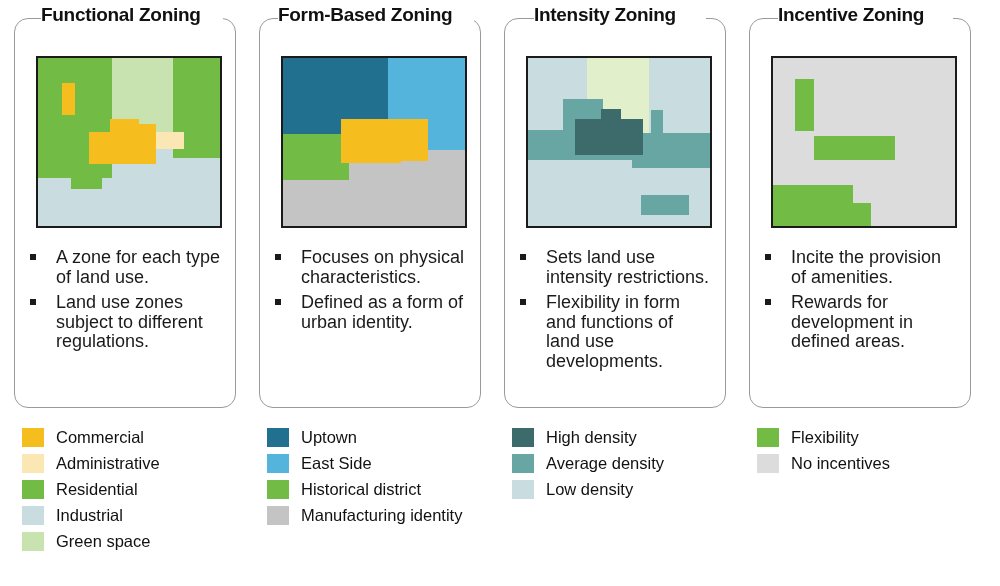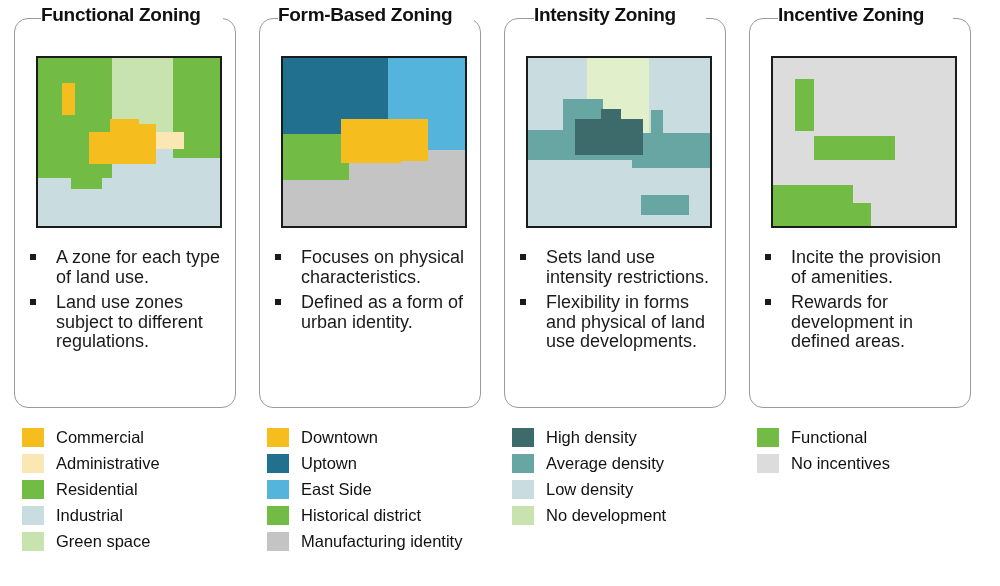--- a/index.html
+++ b/index.html
@@ -124,24 +124,20 @@
         <div class="shape" style="left: 0px; top: 122px; width: 182px; height: 50px; background: rgb(196, 196, 196);"></div>
         <div class="shape" style="left: 58px; top: 61px; width: 87px; height: 42px; background: rgb(245, 190, 30);"></div>
         <div class="shape" style="left: 58px; top: 61px; width: 60px; height: 44px; background: rgb(245, 190, 30);"></div>
       </div>
     <div class="bullets">
         <div class="bullet"><span class="sq"></span><span>Focuses on physical characteristics.</span></div>
         <div class="bullet"><span class="sq"></span><span>Defined as a form of urban identity.</span></div>
       </div>
     <div class="legend">
         <div class="legend-row">
-          <span class="legend-sw" style="background: rgb(245, 190, 30);"></span>
-          <span class="legend-lb">Downtown</span>
-        </div>
-        <div class="legend-row">
           <span class="legend-sw" style="background: rgb(33, 112, 143);"></span>
           <span class="legend-lb">Uptown</span>
         </div>
         <div class="legend-row">
           <span class="legend-sw" style="background: rgb(85, 180, 219);"></span>
           <span class="legend-lb">East Side</span>
         </div>
         <div class="legend-row">
           <span class="legend-sw" style="background: rgb(114, 187, 68);"></span>
           <span class="legend-lb">Historical district</span>
@@ -162,38 +158,34 @@
         <div class="shape" style="left: 0px; top: 72px; width: 112px; height: 30px; background: rgb(104, 166, 164);"></div>
         <div class="shape" style="left: 35px; top: 41px; width: 40px; height: 61px; background: rgb(104, 166, 164);"></div>
         <div class="shape" style="left: 104px; top: 75px; width: 78px; height: 35px; background: rgb(104, 166, 164);"></div>
         <div class="shape" style="left: 123px; top: 52px; width: 12px; height: 28px; background: rgb(104, 166, 164);"></div>
         <div class="shape" style="left: 47px; top: 61px; width: 68px; height: 36px; background: rgb(61, 107, 107);"></div>
         <div class="shape" style="left: 73px; top: 51px; width: 20px; height: 12px; background: rgb(61, 107, 107);"></div>
         <div class="shape" style="left: 113px; top: 137px; width: 48px; height: 20px; background: rgb(104, 166, 164);"></div>
       </div>
     <div class="bullets">
         <div class="bullet"><span class="sq"></span><span>Sets land use intensity restrictions.</span></div>
-        <div class="bullet"><span class="sq"></span><span>Flexibility in forms and physical of land use developments.</span></div>
+        <div class="bullet"><span class="sq"></span><span>Flexibility in form and functions of land use developments.</span></div>
       </div>
     <div class="legend">
         <div class="legend-row">
           <span class="legend-sw" style="background: rgb(61, 107, 107);"></span>
           <span class="legend-lb">High density</span>
         </div>
         <div class="legend-row">
           <span class="legend-sw" style="background: rgb(104, 166, 164);"></span>
           <span class="legend-lb">Average density</span>
         </div>
         <div class="legend-row">
           <span class="legend-sw" style="background: rgb(201, 221, 225);"></span>
           <span class="legend-lb">Low density</span>
-        </div>
-        <div class="legend-row">
-          <span class="legend-sw" style="background: rgb(200, 227, 176);"></span>
-          <span class="legend-lb">No development</span>
         </div>
       </div>
   </div>
 
   <div class="col col-3">
     <div class="card"></div>
     <div class="title-mask" style="left:35px;width:175px;"></div>
     <div class="card-title" style="left:35px;">Incentive Zoning</div>
     <div class="map" style="background:#DCDCDC;">
         <div class="shape" style="left: 22px; top: 21px; width: 19px; height: 52px; background: rgb(114, 187, 68);"></div>
@@ -201,21 +193,21 @@
         <div class="shape" style="left: 0px; top: 127px; width: 80px; height: 45px; background: rgb(114, 187, 68);"></div>
         <div class="shape" style="left: 80px; top: 145px; width: 18px; height: 27px; background: rgb(114, 187, 68);"></div>
       </div>
     <div class="bullets">
         <div class="bullet"><span class="sq"></span><span>Incite the provision of amenities.</span></div>
         <div class="bullet"><span class="sq"></span><span>Rewards for development in defined areas.</span></div>
       </div>
     <div class="legend">
         <div class="legend-row">
           <span class="legend-sw" style="background: rgb(114, 187, 68);"></span>
-          <span class="legend-lb">Functional</span>
+          <span class="legend-lb">Flexibility</span>
         </div>
         <div class="legend-row">
           <span class="legend-sw" style="background: rgb(220, 220, 220);"></span>
           <span class="legend-lb">No incentives</span>
         </div>
       </div>
   </div>
 
 </div>
 

